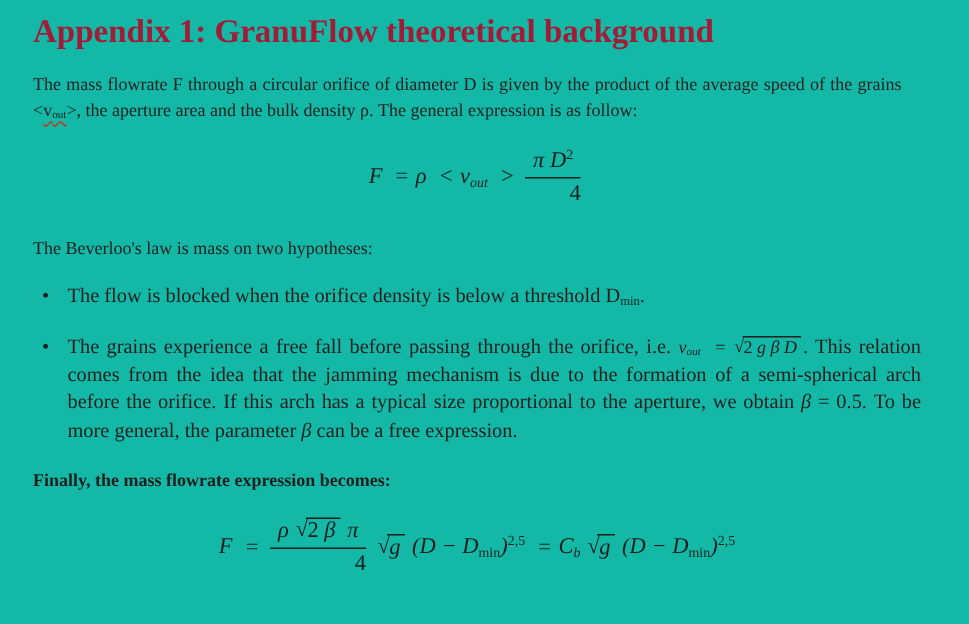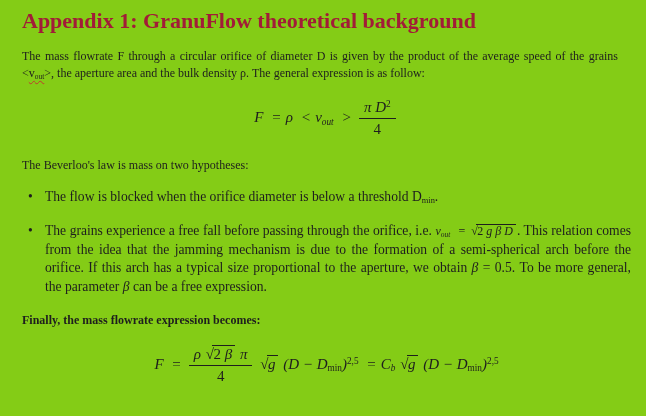--- a/index.html
+++ b/index.html
@@ -1,19 +1,19 @@
 <!DOCTYPE html>
 <html><head>
 <meta charset="utf-8">
 <style>
   html, body { margin: 0; padding: 0; background: #ffffff; }
   .page {
     width: 646px; height: 416px; box-sizing: border-box;
-    background: #84cc16; overflow: hidden;
-    padding: 6px 15px 0 22px;
+    background: #14b8a6; overflow: hidden;
+    padding: 6px 32px 0 22px;
     font-family: "Liberation Serif", "DejaVu Serif", serif;
     color: #1e1e1e;
   }
   h1.title {
     font-family: inherit; font-weight: bold;
     font-size: 22px; line-height: 26px;
     color: #A21C38;
     margin: 2px 0 14px 0;
   }
   .bodytext {
@@ -28,21 +28,21 @@
   sub { font-size: 0.62em; vertical-align: -0.25em; line-height: 0; }
   sup { font-size: 0.62em; vertical-align: 0.55em; line-height: 0; }
   
   .formula { text-align: center; font-size: 15px; margin: 0 0 15px 0; padding: 3px 0; }
   .formula2 { margin-bottom: 0; padding-top: 6px; }
   .mrow { display: inline-block; white-space: nowrap; }
   .it { font-style: italic; }
   .up { font-style: normal; }
   .op { font-style: normal; margin: 0 5px; }
   .frac {
-    display: inline-flex; flex-direction: column; align-items: center;
+    display: inline-flex; flex-direction: column; align-items: flex-end;
     vertical-align: middle; margin: 0 3px; text-align: center;
   }
   .frac .num { padding: 0 5px 2px 5px; border-bottom: 1.3px solid currentColor; line-height: 1.15; white-space: nowrap; }
   .frac .den { padding-top: 2px; line-height: 1.15; }
   .sqrt { display: inline-block; white-space: nowrap; margin: 0 1px; }
   .sqrt .sign { font-style: normal; display: inline-block; transform: translateY(-0.5px); }
   .sqrt .rad { display: inline-block; border-top: 1.3px solid currentColor; line-height: 1.12; padding: 0 3px 0 1px; margin-left: -1.5px; }
   
   .imath { font-size: 12px; }
   
@@ -74,21 +74,21 @@
       <span class="op">&gt;</span><span class="frac">
           <span class="num"><span class="it">π</span> <span class="it">D</span><sup class="up">2</sup></span>
           <span class="den up">4</span>
         </span>
     </span>
   </div>
 
   <p class="bodytext">The Beverloo's law is mass on two hypotheses:</p>
 
   <ul class="hyps">
-    <li><span>The flow is blocked when the orifice diameter is below a threshold D</span><sub>min</sub><span>.</span></li>
+    <li><span>The flow is blocked when the orifice density is below a threshold D</span><sub>min</sub><span>.</span></li>
 
     <li><span>The grains experience a free fall before passing through the orifice, i.e.</span>
       <span class="imath"><span class="it">v</span><sub class="it">out</sub>
       <span class="op">=</span><span class="sqrt"><span class="sign">√</span><span class="rad"><span class="up">2 </span><span class="it">g β D</span></span></span></span><span>. This relation comes from the idea that the jamming mechanism is due to the formation of a semi-spherical arch before the orifice. If this arch has a typical size proportional to the aperture, we obtain</span>
       <span class="it">β</span>
       <span>= 0.5. To be more general, the parameter</span>
       <span class="it">β</span>
       <span>can be a free expression.</span></li>
   </ul>
 

